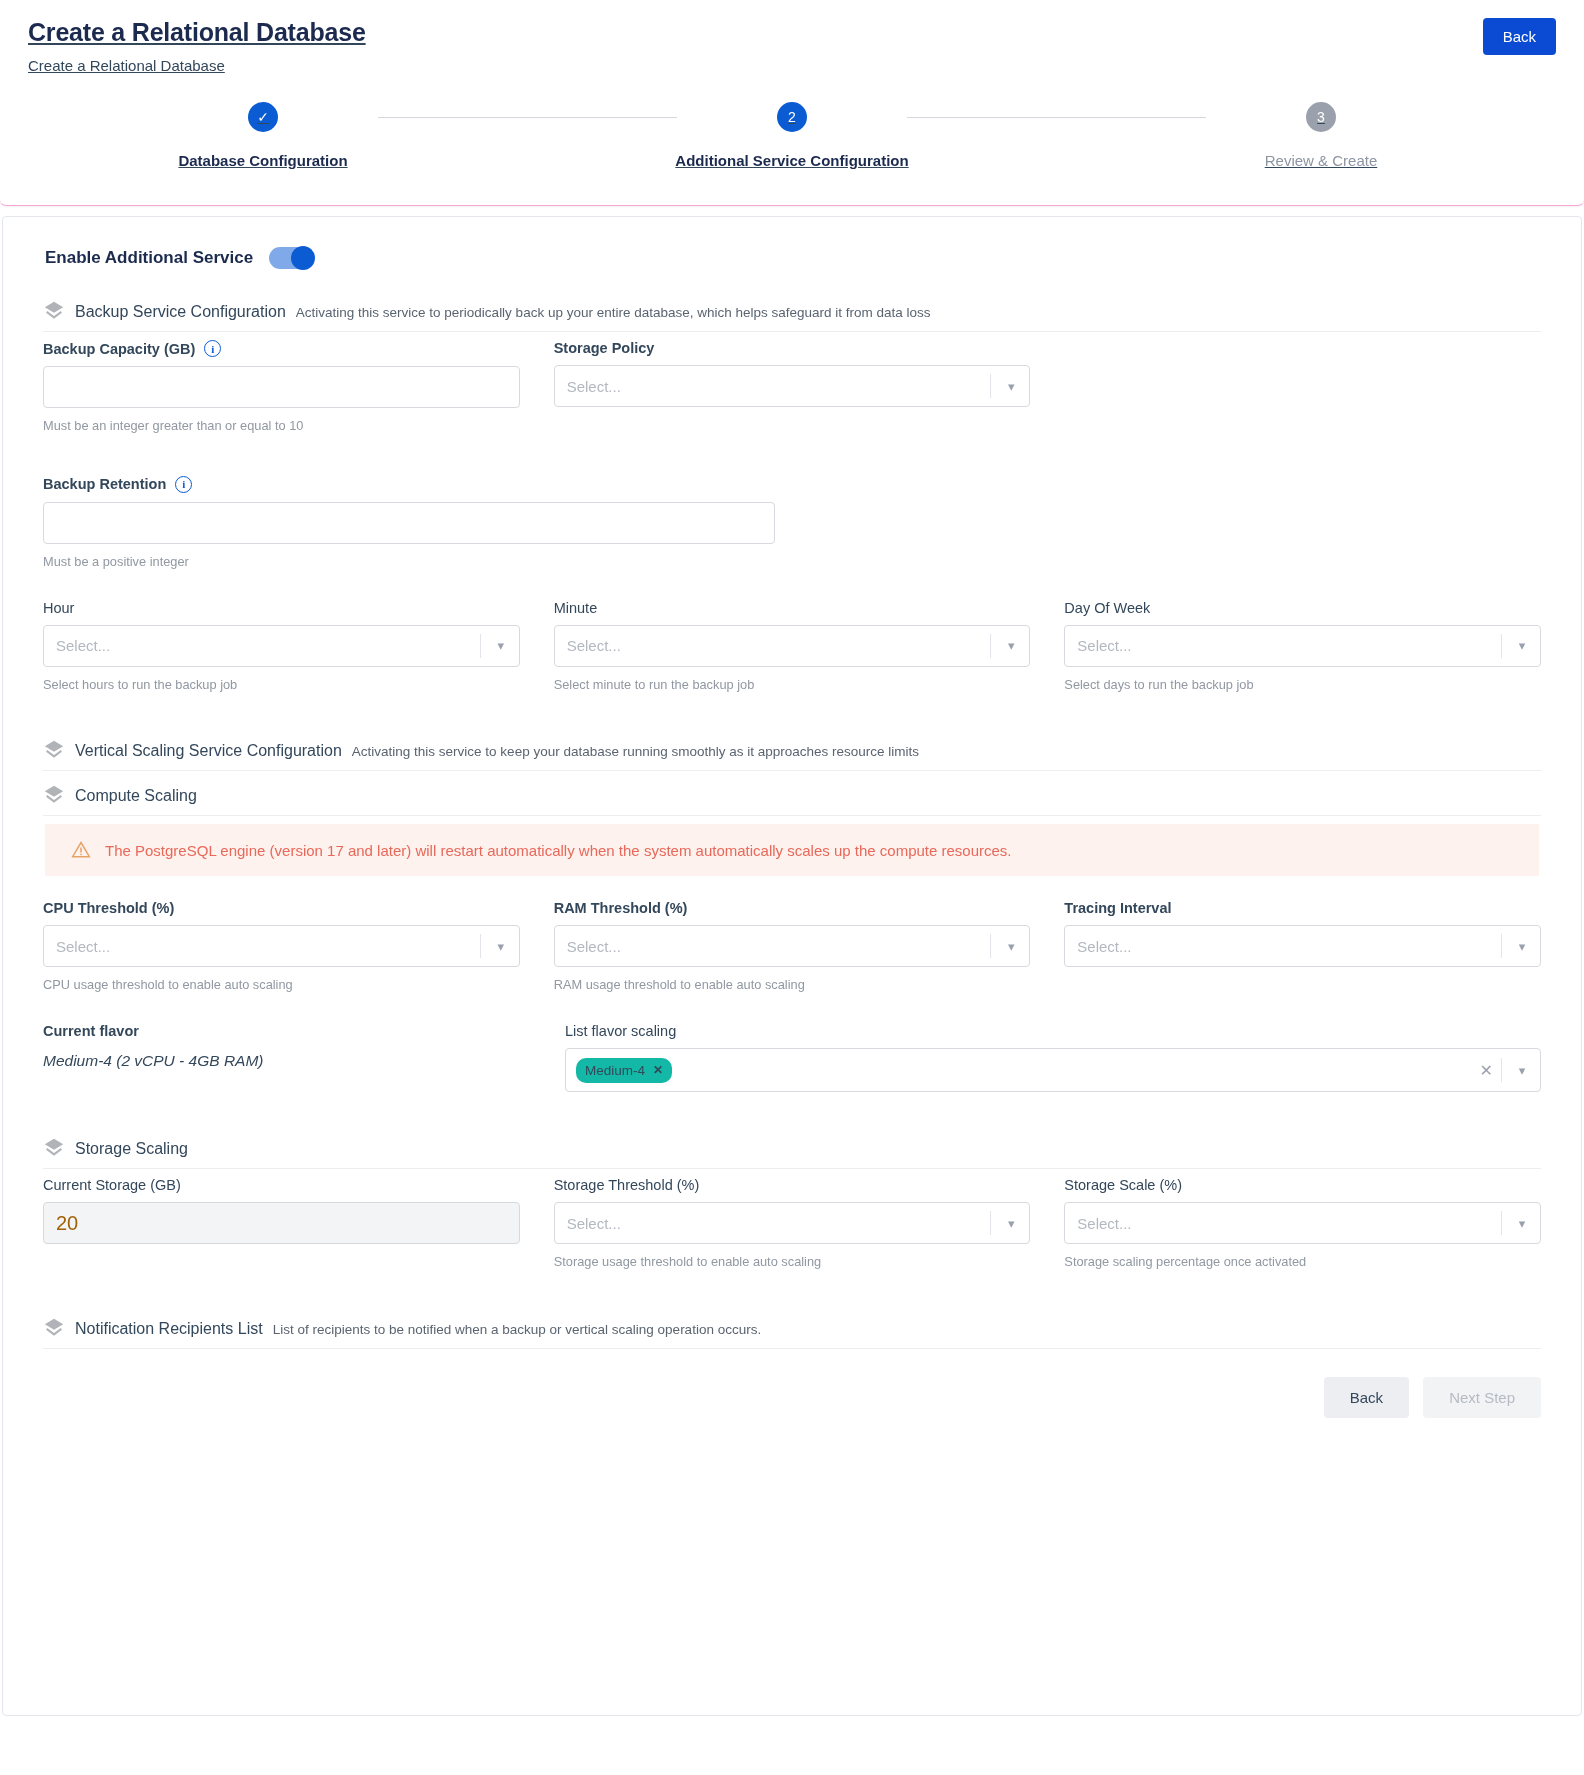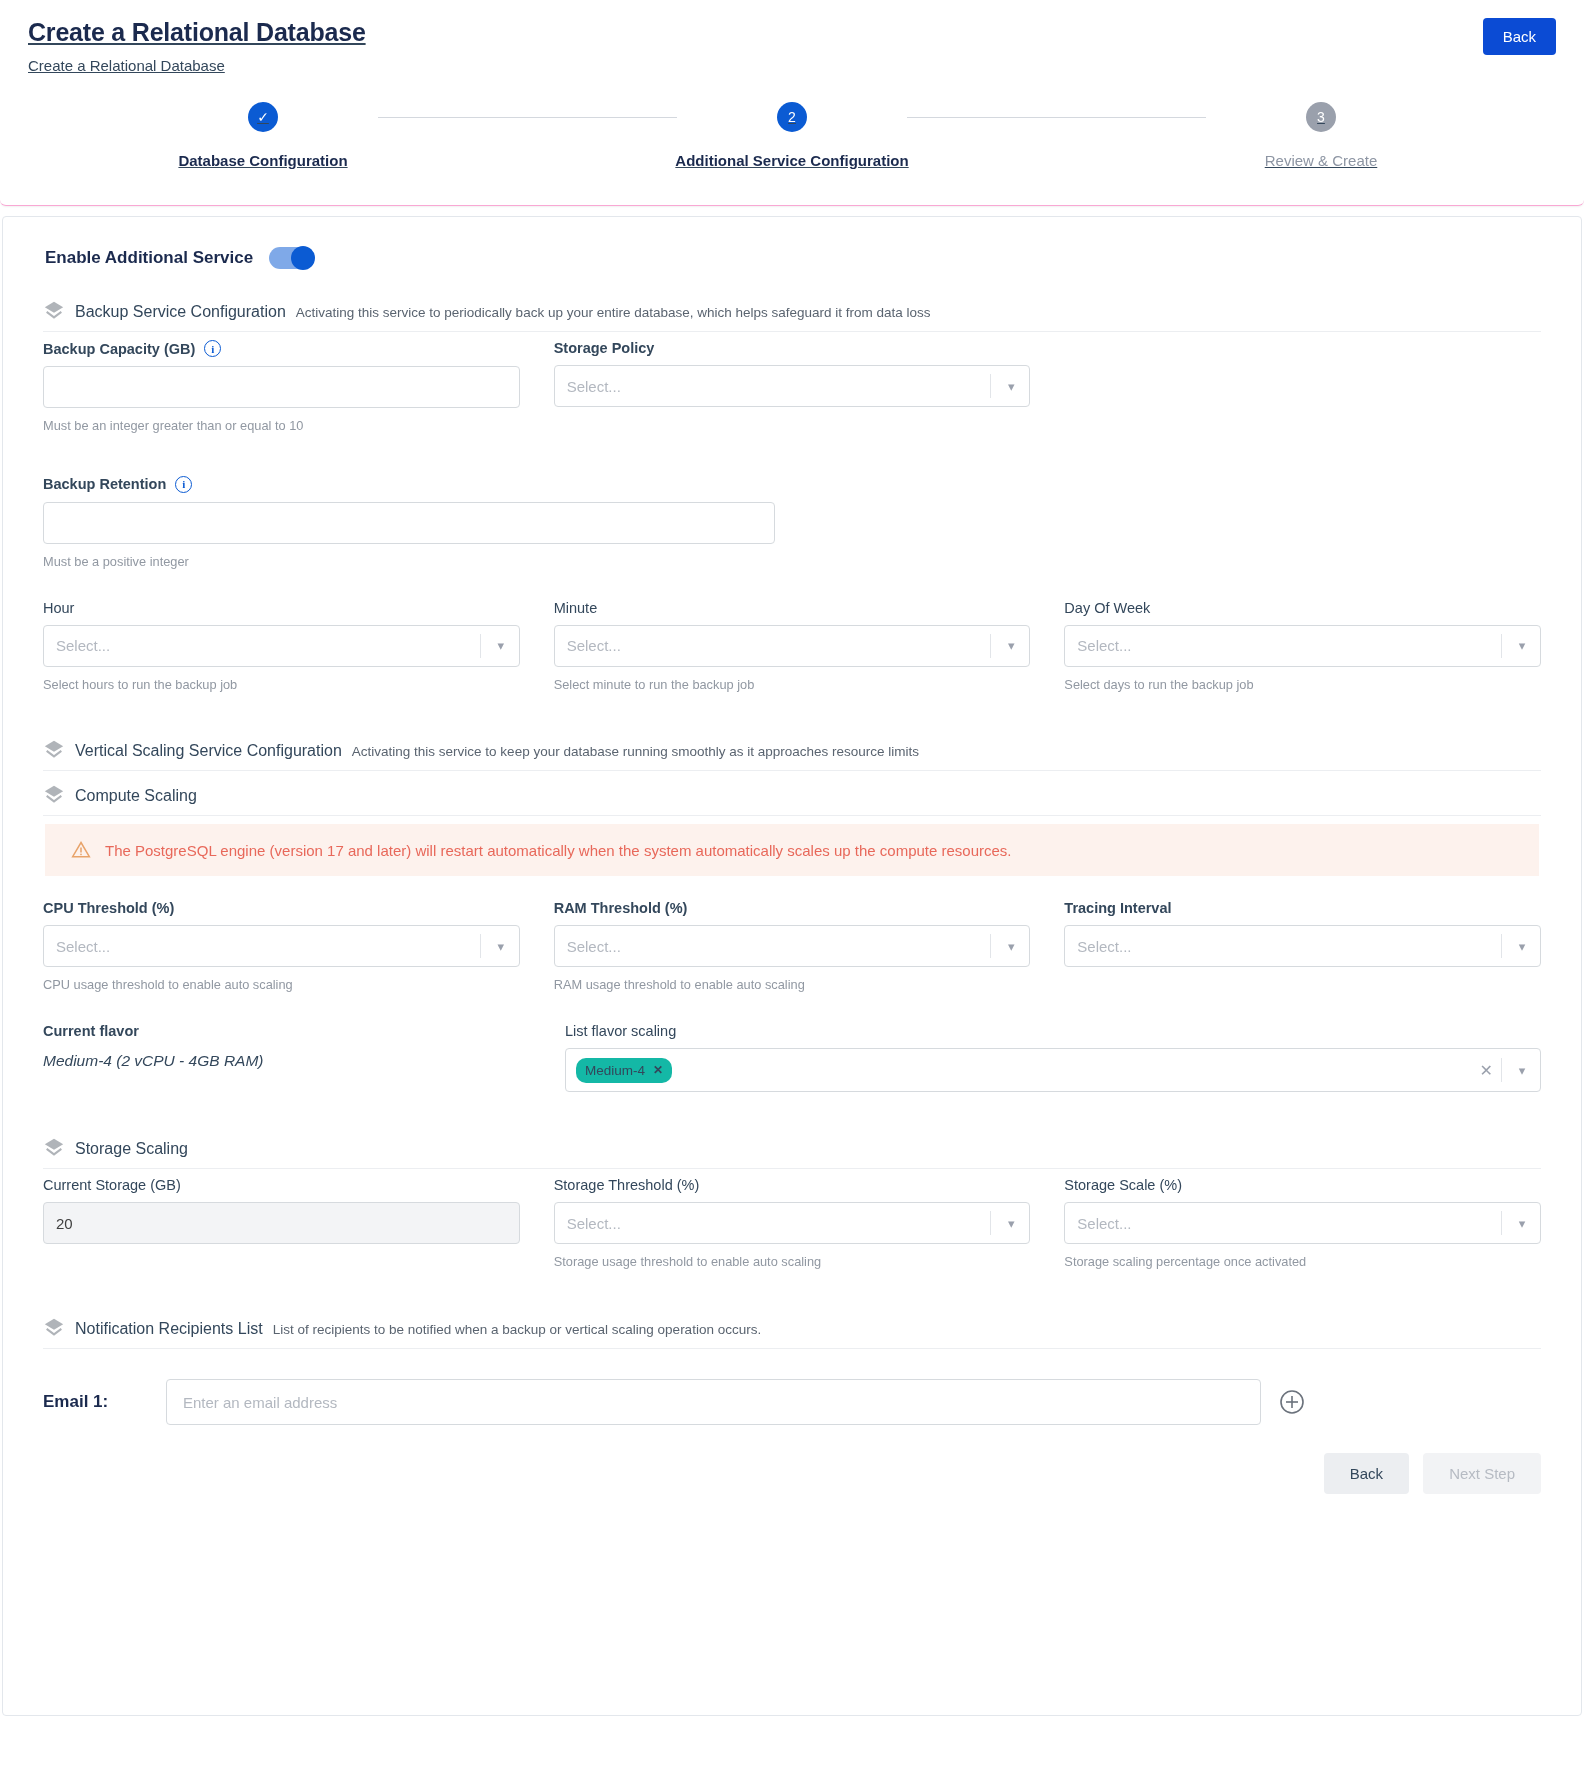--- a/index.html
+++ b/index.html
@@ -175,21 +175,21 @@
     height: 42px;
     border: 1px solid #d6dade;
     border-radius: 4px;
     background: #fff;
     display: flex;
     align-items: center;
     padding: 0 12px;
     font-size: 14.5px;
   }
   .control.readonly { background: #f3f4f6; }
-  .control .value { color: #404040; font-size: 15px; }
+  .control .value { color: #a16207; font-size: 20px; }
   .control .placeholder { color: #b3b8c0; font-size: 15px; }
 
   .select {
     justify-content: space-between;
     padding-right: 0;
     cursor: pointer;
   }
   .sel-right {
     display: flex;
     align-items: center;
@@ -595,32 +595,19 @@
     <span class="layers-icon">
       <svg viewBox="0 0 24 24" width="22" height="22">
           <polygon points="12,2 22,8 12,14 2,8" fill="#b0b4b9"></polygon>
           <polyline points="4,13 12,19 20,13" fill="none" stroke="#b0b4b9" stroke-width="2.2"></polyline>
         </svg>
     </span>
     <span class="section-title">Notification Recipients List</span>
     <span class="section-desc">List of recipients to be notified when a backup or vertical scaling operation occurs.</span>
   </div>
 
-  <div class="email-row">
-    <div class="email-label">Email 1:</div>
-    <div class="email-input">
-      <span>Enter an email address</span>
-    </div>
-    <span class="add-btn">
-      <svg viewBox="0 0 26 26" width="26" height="26">
-          <circle cx="13" cy="13" r="11" fill="none" stroke="#6b727c" stroke-width="1.6"></circle>
-          <line x1="13" y1="7" x2="13" y2="19" stroke="#6b727c" stroke-width="1.6"></line>
-          <line x1="7" y1="13" x2="19" y2="13" stroke="#6b727c" stroke-width="1.6"></line>
-        </svg>
-    </span>
-  </div>
 
   <div class="footer">
     <button class="btn btn-back">Back</button>
     <button class="btn btn-next">Next Step</button>
   </div>
 
 </div>
 
 </body></html>

